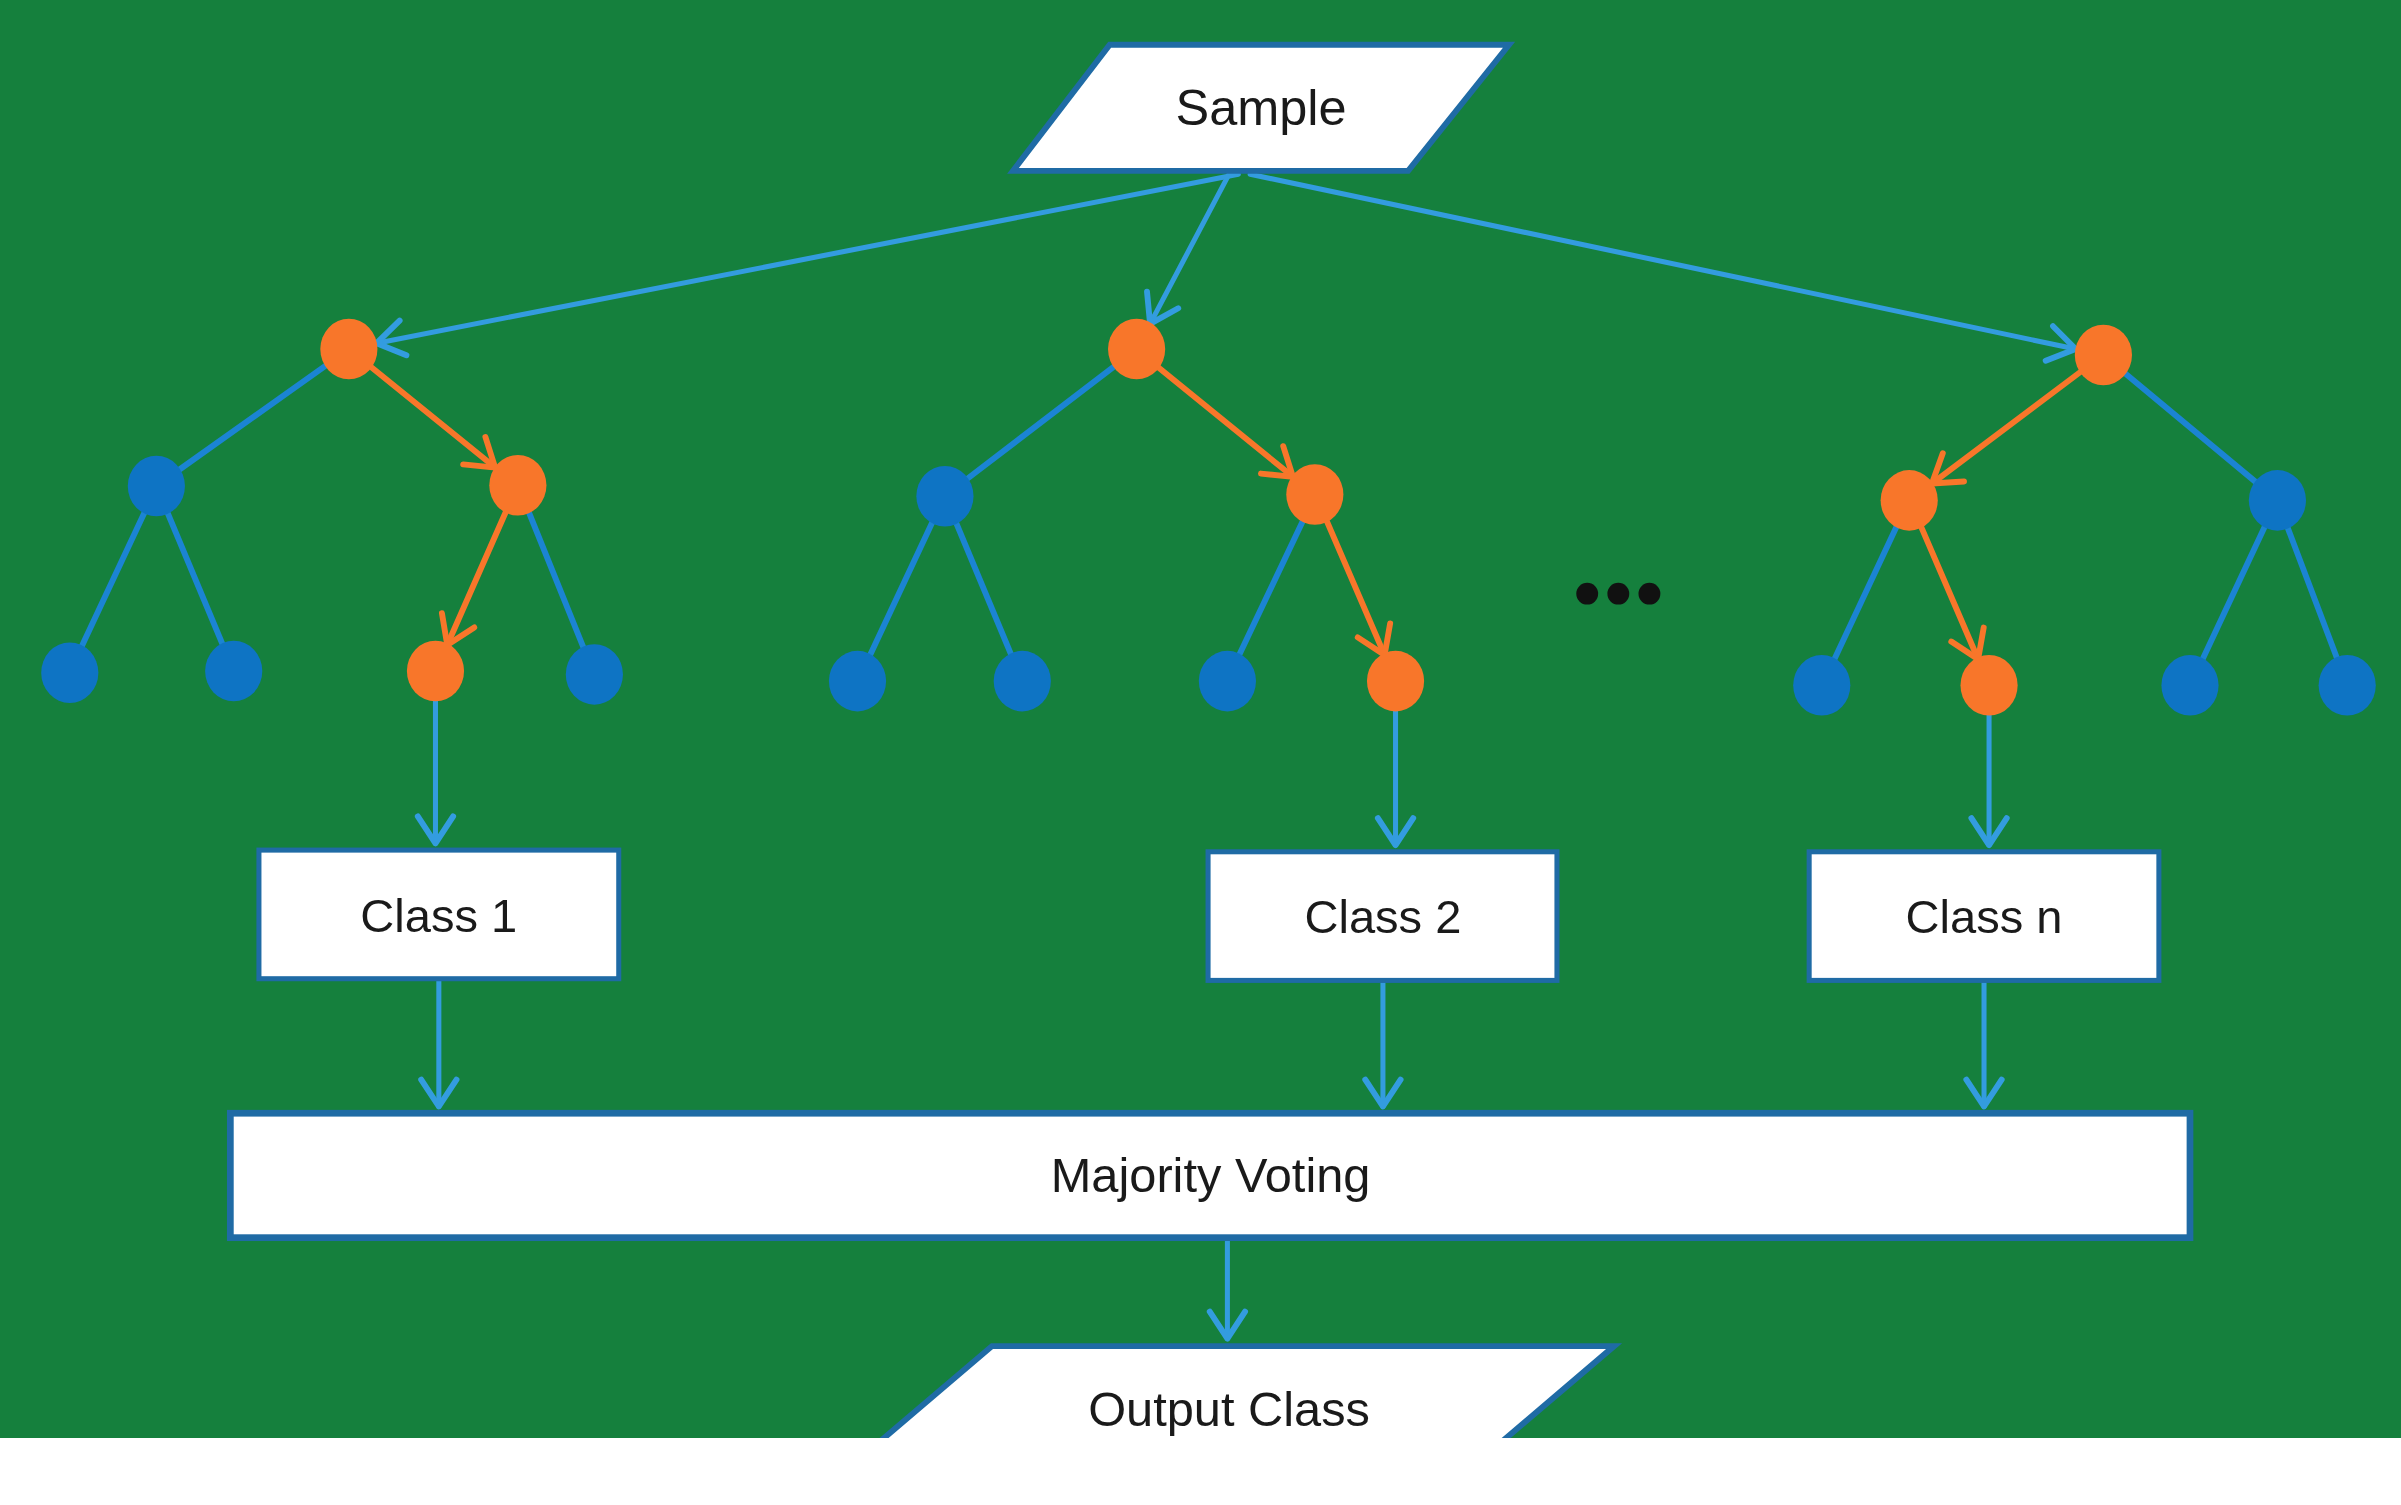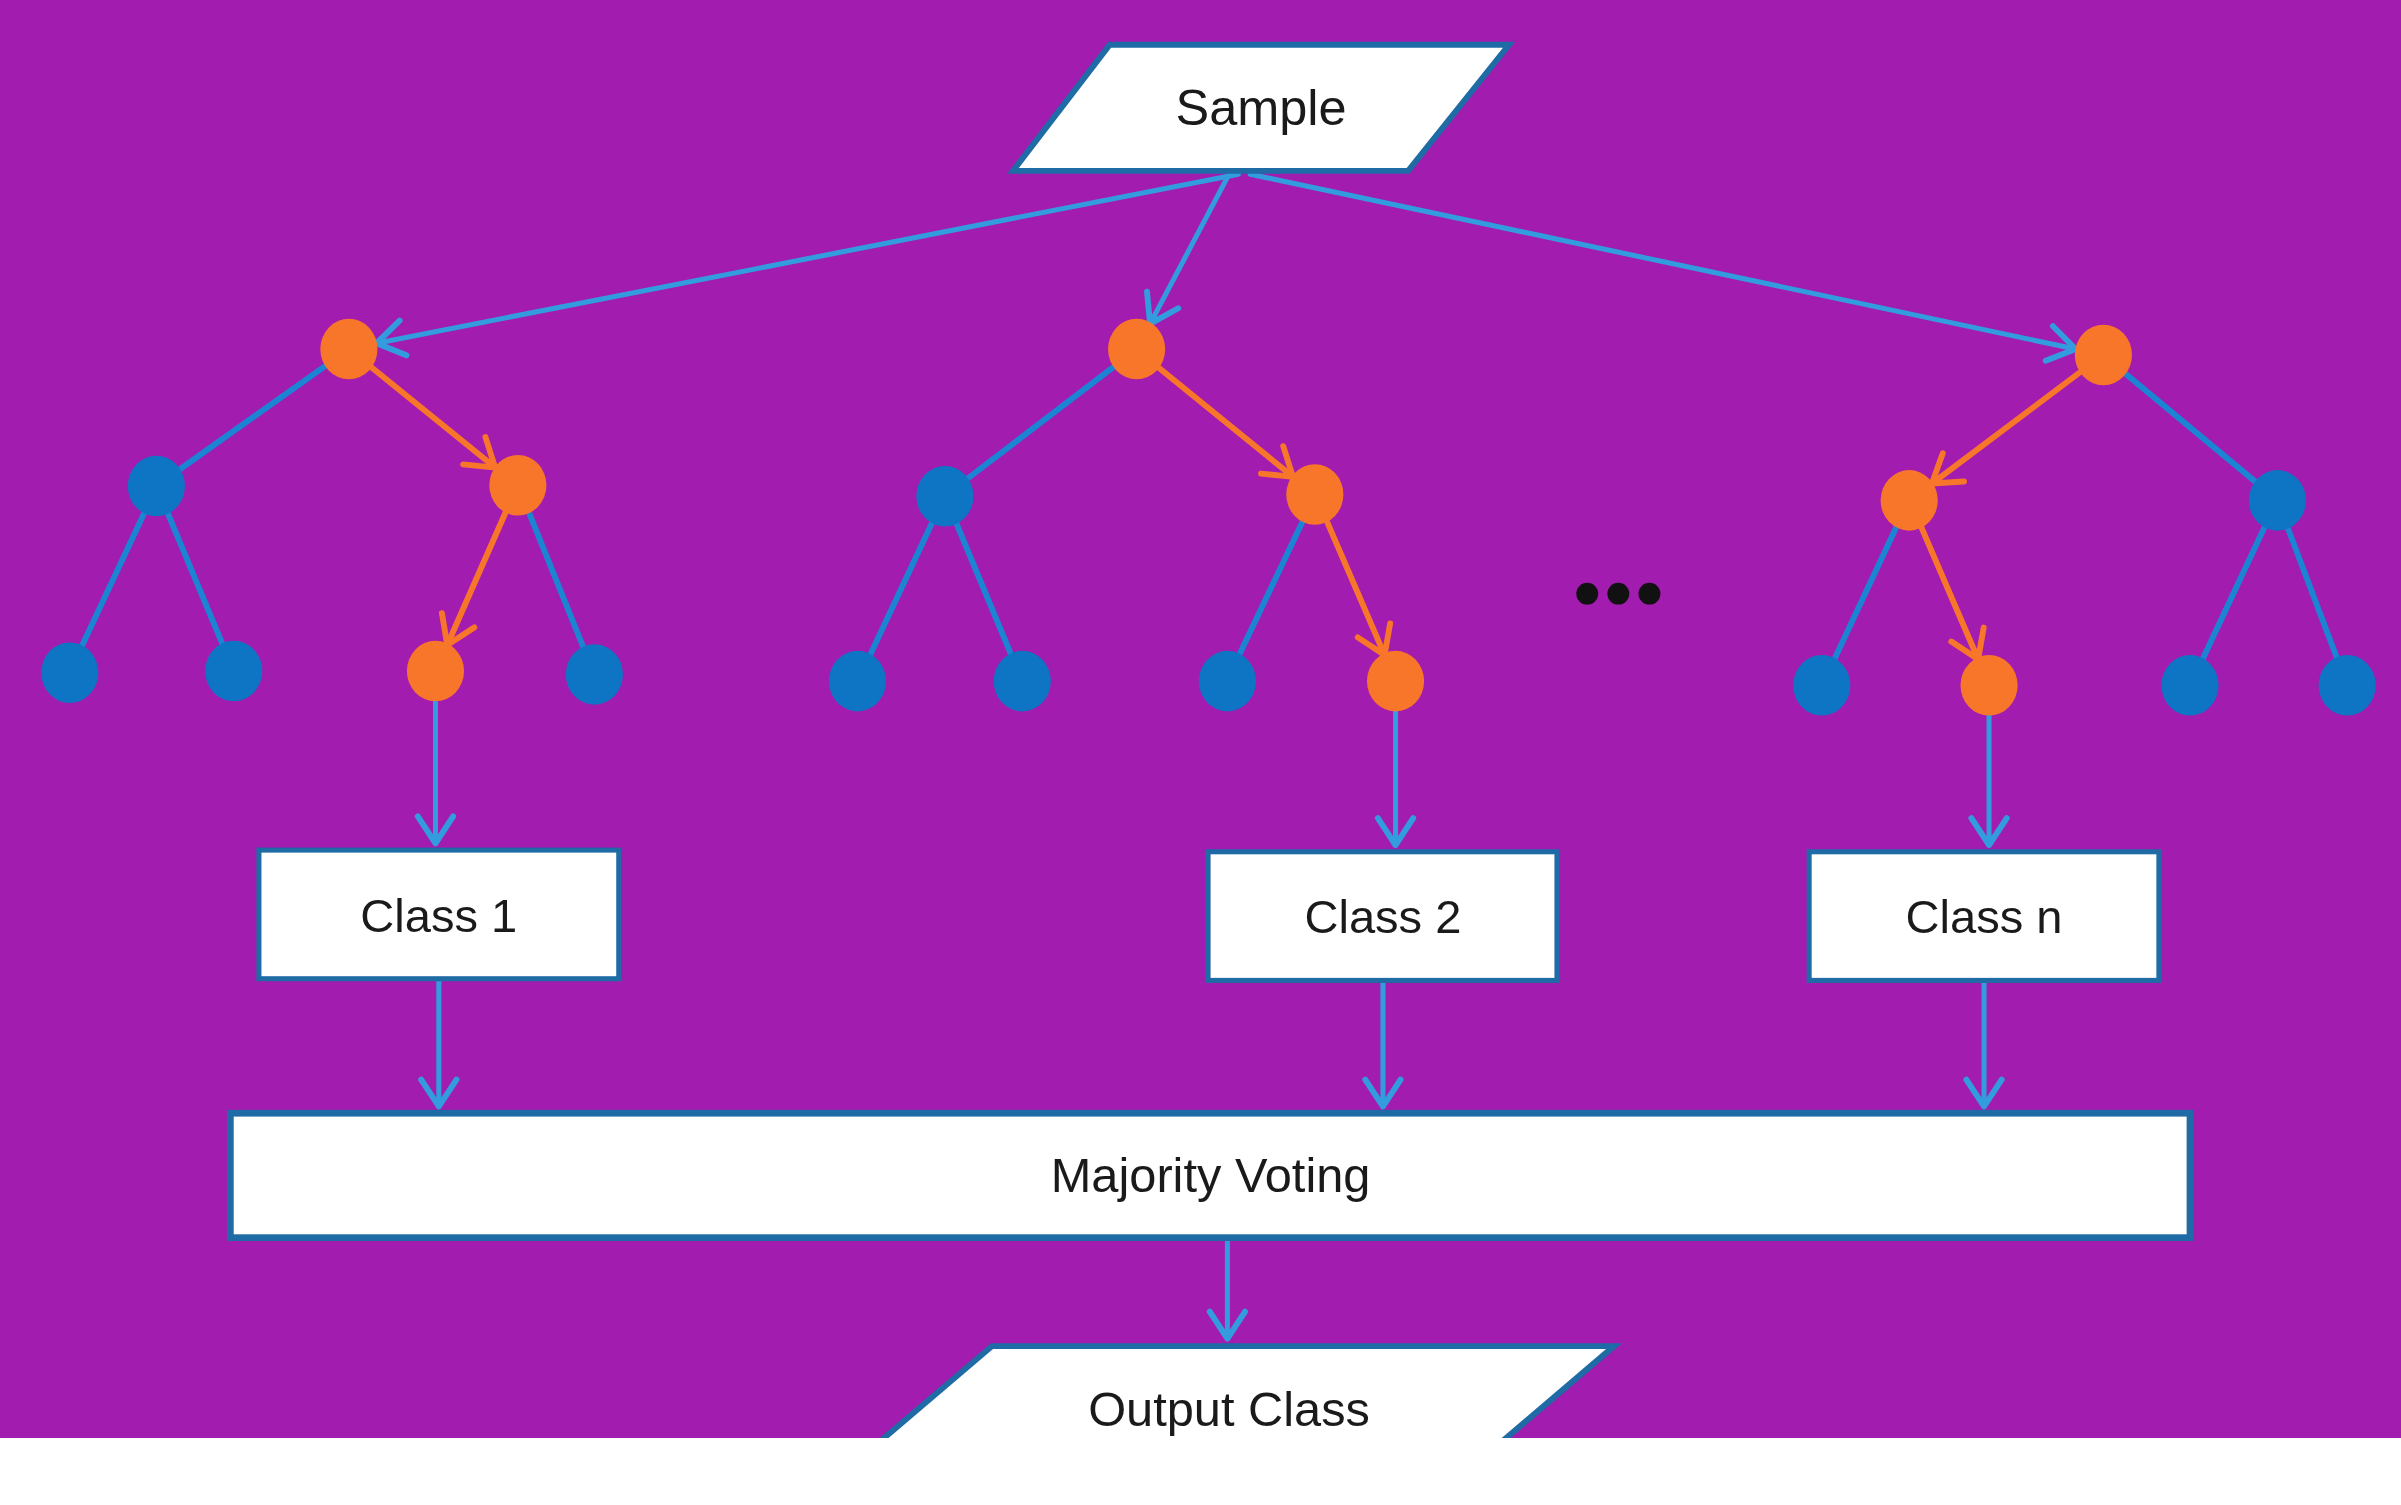--- a/index.html
+++ b/index.html
@@ -3,21 +3,21 @@
 <meta charset="utf-8">
 <style>
   html, body {
     margin: 0;
     padding: 0;
     background: #ffffff;
   }
   .stage {
     width: 2401px;
     height: 1438px;
-    background: #a21caf;
+    background: #15803d;
     position: relative;
     font-family: "Liberation Sans", sans-serif;
   }
   svg.diagram {
     display: block;
     width: 2401px;
     height: 1506px;
   }
   text.shape-label {
     font-family: "Liberation Sans", "DejaVu Sans", sans-serif;

